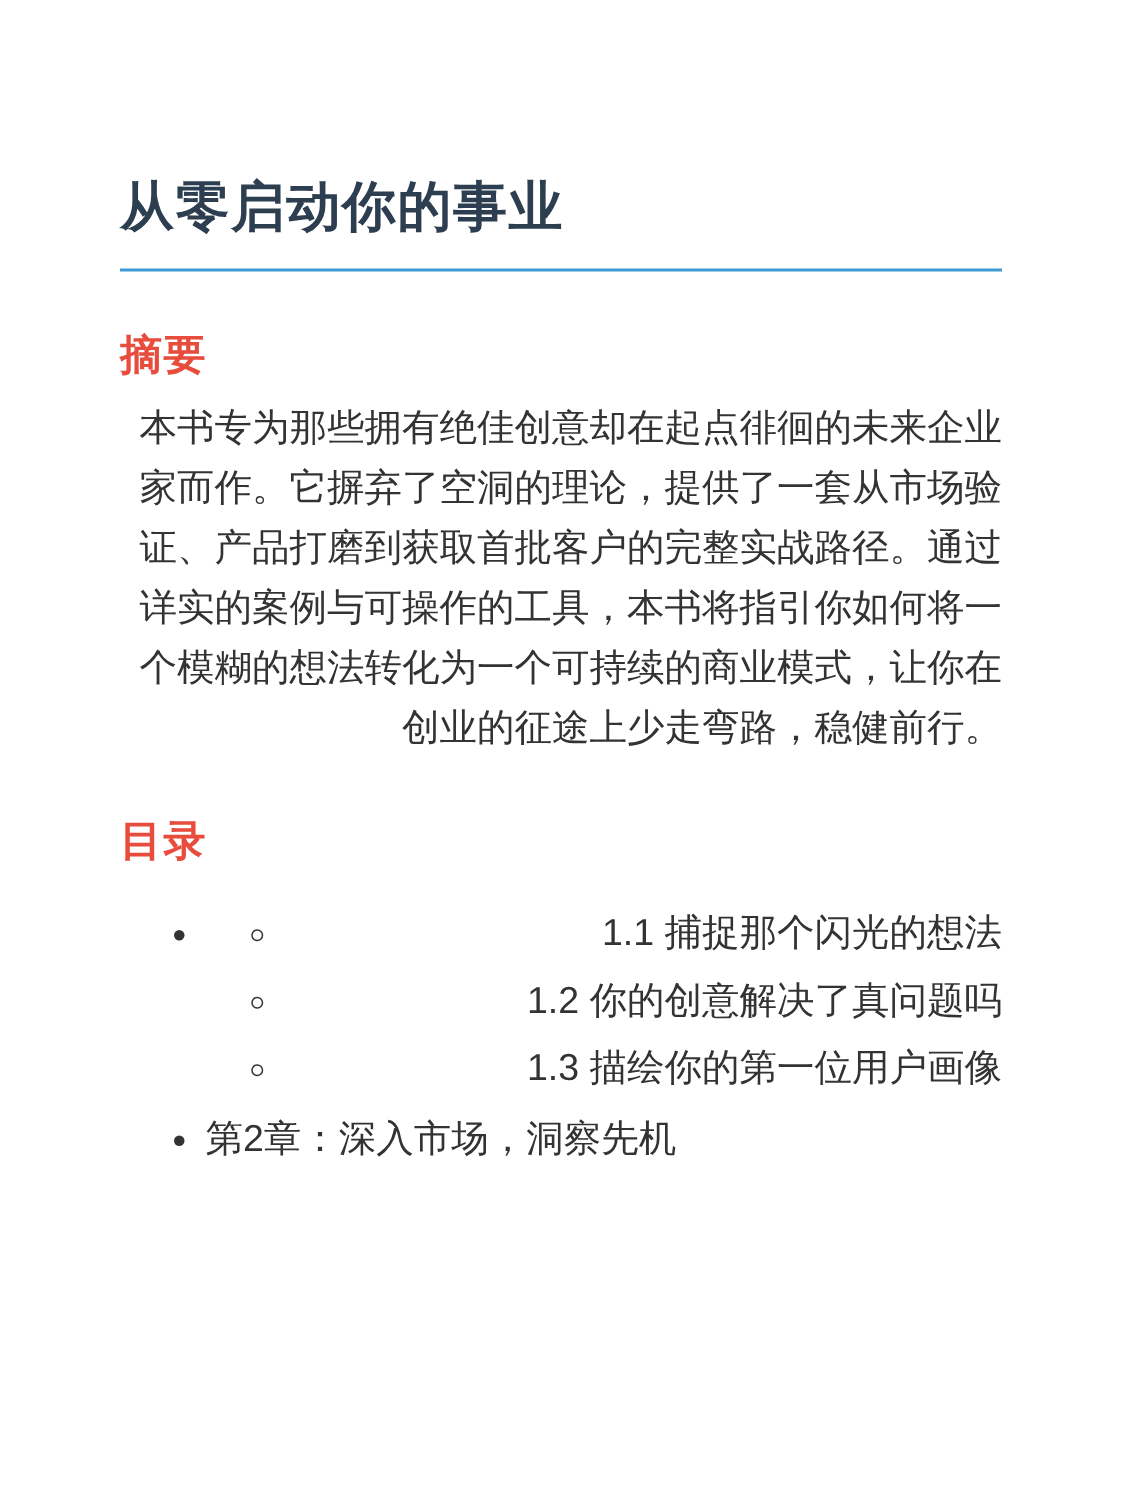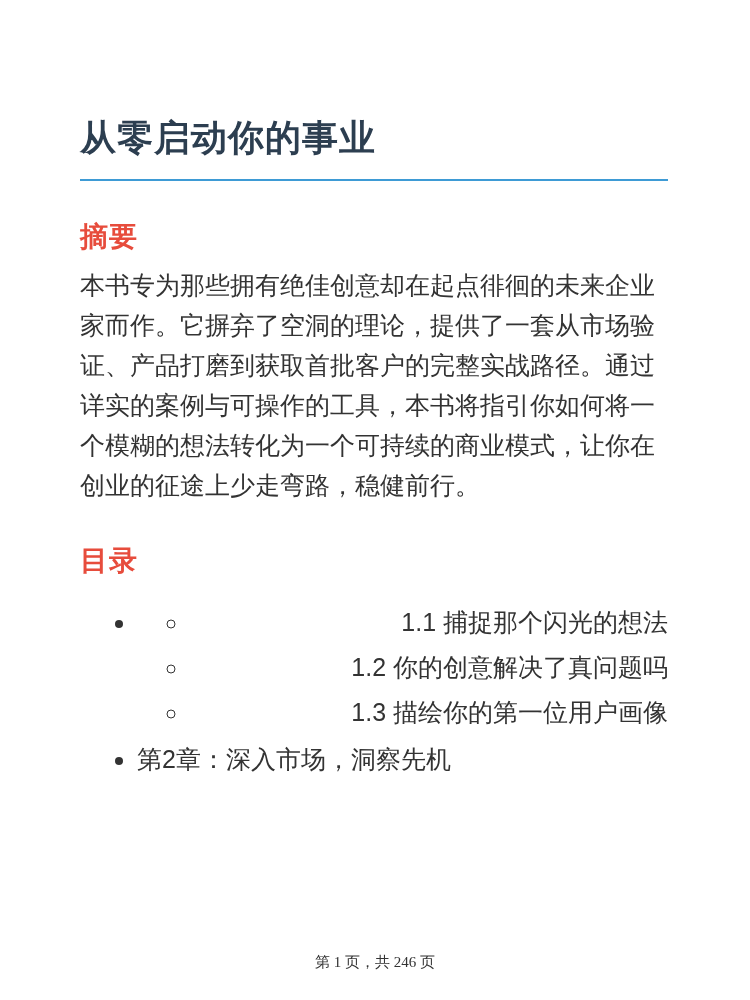--- a/index.html
+++ b/index.html
@@ -38,21 +38,21 @@
     line-height: 1.3;
     font-weight: bold;
     color: #e74c3c;
     letter-spacing: 1px;
   }
   p.abstract-text {
     margin: 10px 0 0 0;
     font-size: 25px;
     line-height: 40px;
     color: #333333;
-    text-align: left;
+    text-align: right;
   }
   ul.toc-list {
     margin: 24px 0 0 0;
     padding-left: 57px;
     font-size: 25px;
     color: #333333;
     list-style-type: disc;
   }
   ul.toc-list > li {
     line-height: 37px;
@@ -98,15 +98,14 @@
         <li>1.1 捕捉那个闪光的想法</li>
         <li>1.2 你的创意解决了真问题吗</li>
         <li>1.3 描绘你的第一位用户画像</li>
       </ul>
     </li>
     <li>
       <span>第2章：深入市场，洞察先机</span>
     </li>
   </ul>
 
-  <div class="page-footer">第 1 页，共 246 页</div>
 
 </div>
 
 </body></html>

